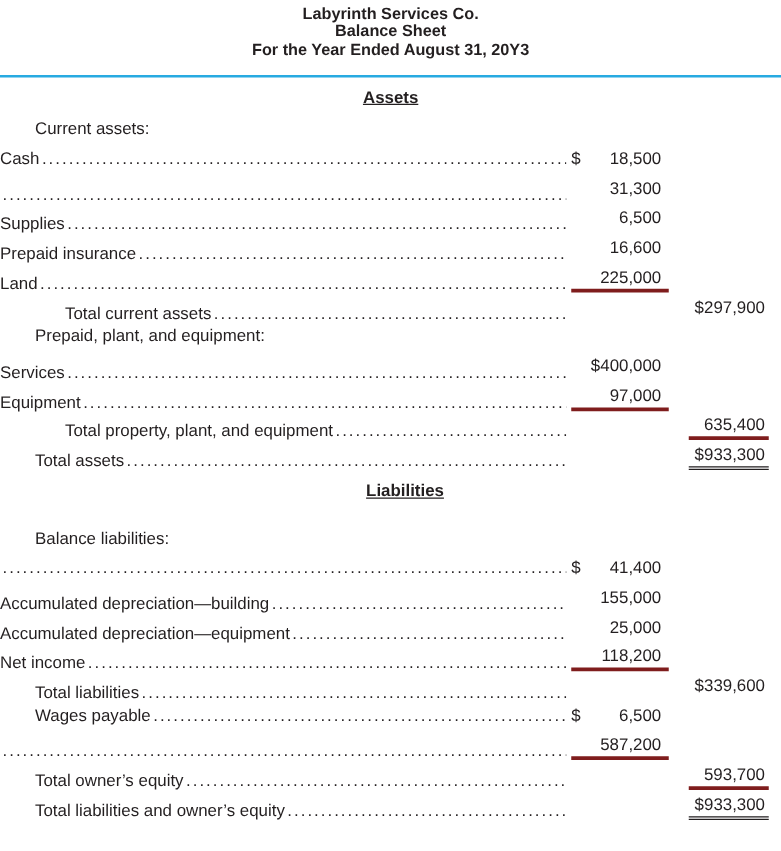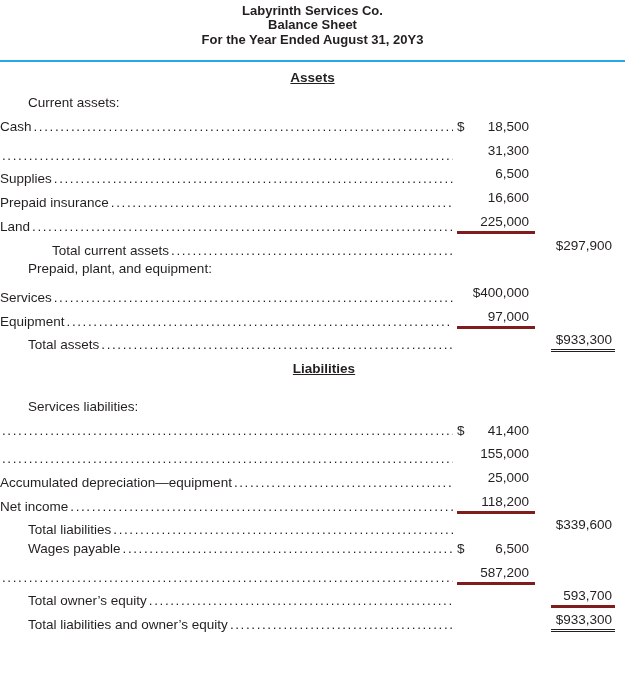--- a/index.html
+++ b/index.html
@@ -190,41 +190,53 @@
     <span class="col col1 u-single">
               <span class="dollar"></span>
               <span class="amt">97,000</span>
             </span>
     <span class="col col2">
               <span class="dollar"></span>
               <span class="amt"></span>
             </span>
   </div>
 
+  <div class="row">
+    <span class="label indent-2">Total property, plant, and equipment</span>
+    <span class="dots"></span>
+    <span class="col col1">
+              <span class="dollar"></span>
+              <span class="amt"></span>
+            </span>
+    <span class="col col2 u-single">
+              <span class="dollar"></span>
+              <span class="amt">635,400</span>
+            </span>
+  </div>
 
   <div class="row">
     <span class="label indent-0">Total assets</span>
     <span class="dots"></span>
     <span class="col col1">
               <span class="dollar"></span>
               <span class="amt"></span>
             </span>
     <span class="col col2 u-double">
               <span class="dollar"></span>
               <span class="amt">$933,300</span>
             </span>
   </div>
 </div>
   </section>
 
   <section>
     <h2 class="sec-heading">Liabilities</h2>
     <div class="rows">
   <div class="row">
-    <span class="label indent-0">Services liabilities:</span>
+    <span class="label indent-0">Balance liabilities:</span>
     <span class="dots no-dots"></span>
     <span class="col col1">
               <span class="dollar"></span>
               <span class="amt"></span>
             </span>
     <span class="col col2">
               <span class="dollar"></span>
               <span class="amt"></span>
             </span>
   </div>
@@ -235,20 +247,21 @@
               <span class="dollar">$</span>
               <span class="amt">41,400</span>
             </span>
     <span class="col col2">
               <span class="dollar"></span>
               <span class="amt"></span>
             </span>
   </div>
 
   <div class="row">
+    <span class="label indent-1">Accumulated depreciation—building</span>
     <span class="dots"></span>
     <span class="col col1">
               <span class="dollar"></span>
               <span class="amt">155,000</span>
             </span>
     <span class="col col2">
               <span class="dollar"></span>
               <span class="amt"></span>
             </span>
   </div>

